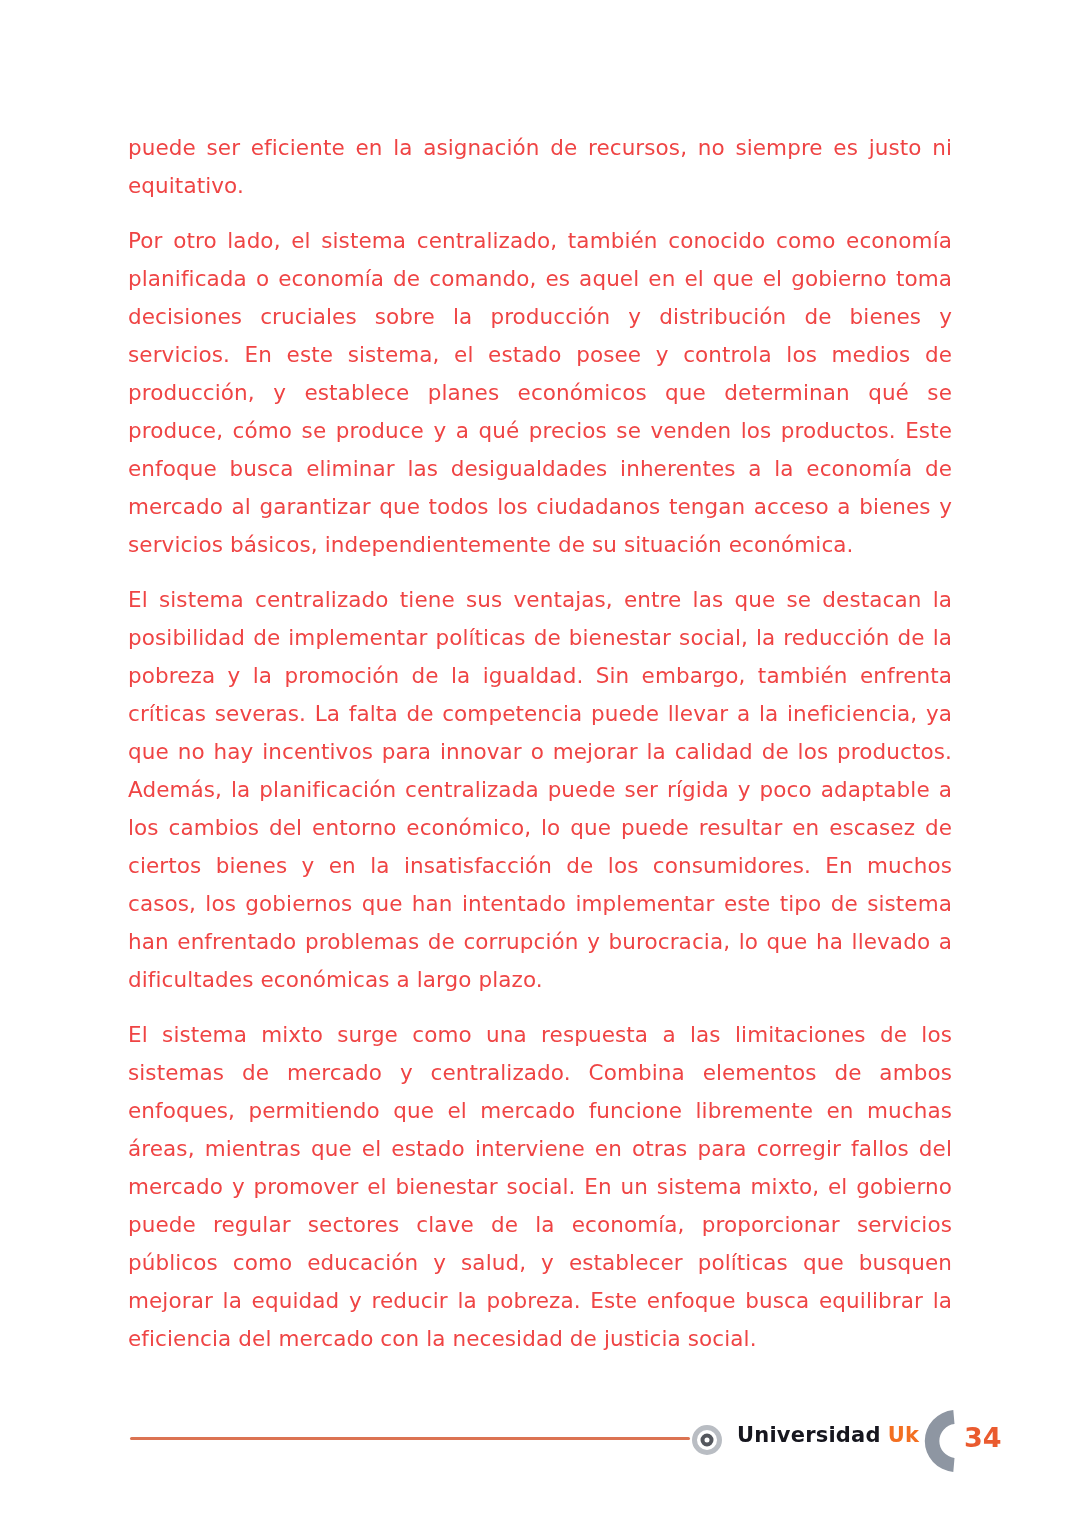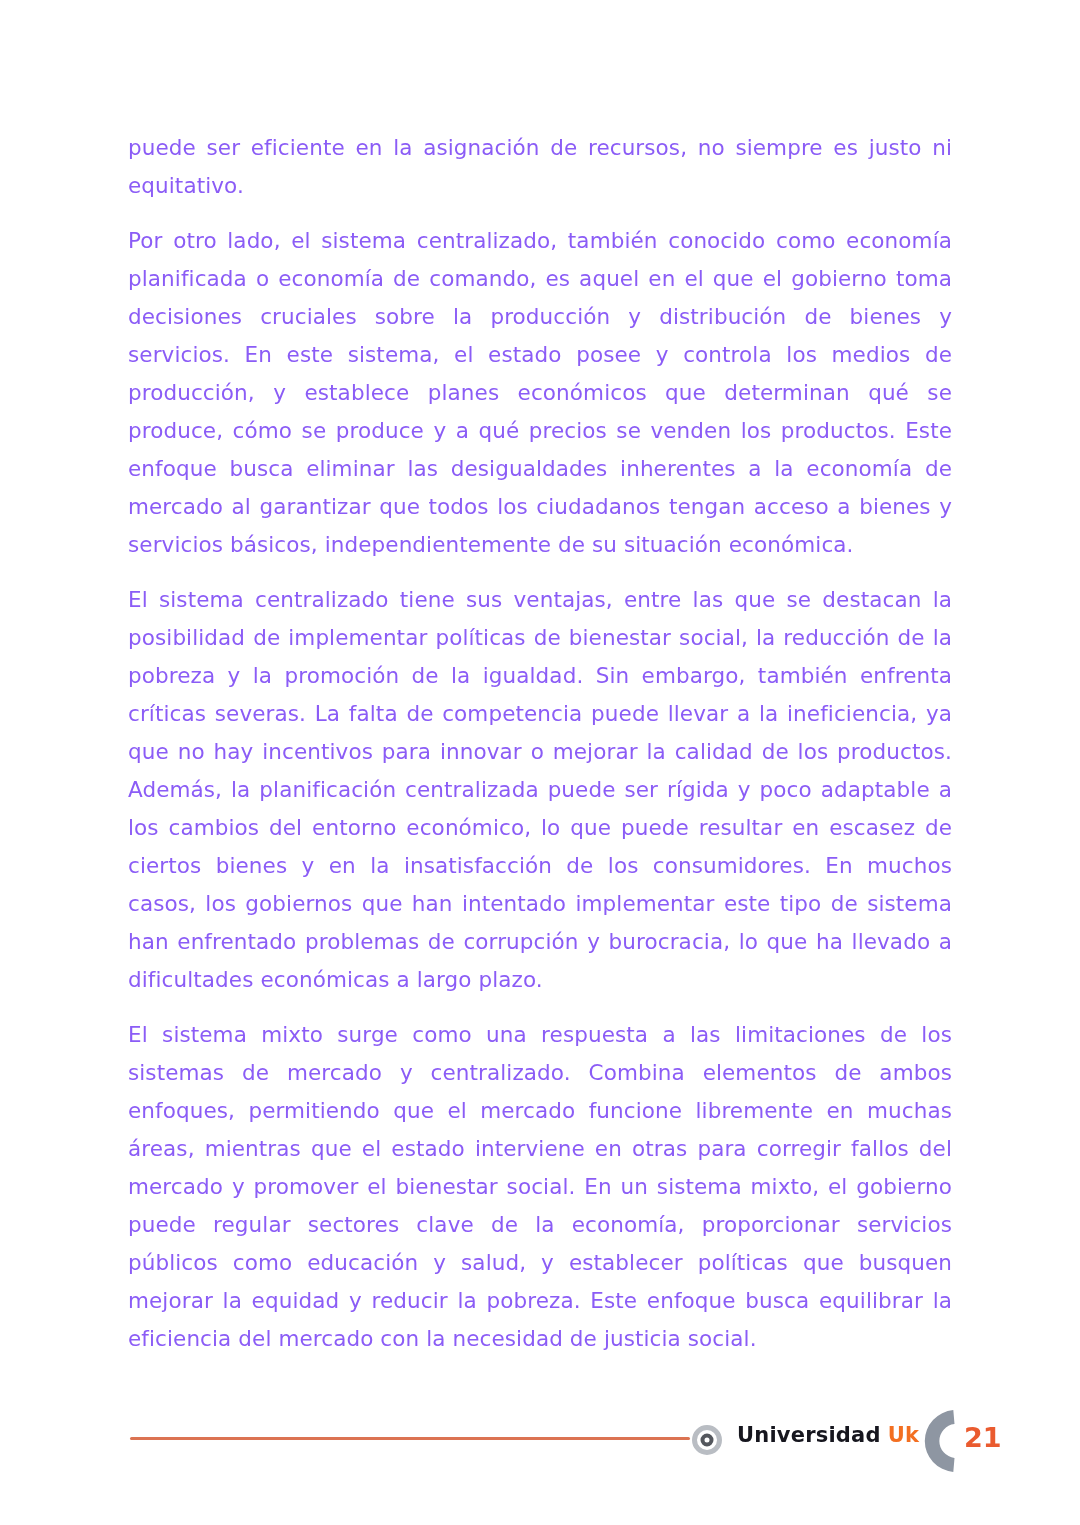--- a/index.html
+++ b/index.html
@@ -17,21 +17,21 @@
   .body-text {
     position: absolute;
     left: 128px; top: 129px;
     width: 824px;
   }
   .body-text p {
     margin: 0 0 17px 0;
     font-size: 21.5px;
     line-height: 38px;
     text-align: justify;
-    color: #8b5cf6;
+    color: #ef4444;
     letter-spacing: 0.1px;
   }
   .footer-rule {
     position: absolute;
     left: 130px; top: 1437px;
     width: 560px; height: 3px;
     background: #DB7352;
     border-radius: 2px;
   }
   .bullseye {
@@ -95,16 +95,16 @@
     </div>
 
     <div class="brand">
       <span class="brand-name">Universidad</span><span class="brand-suffix">Uk</span>
     </div>
 
     <svg class="crescent-svg" viewBox="0 0 66 66" aria-hidden="true">
       <path d="M 30.3 2.1 A 31 31 0 0 0 30.3 63.9 L 31.5 49.9 A 17 17 0 0 1 31.5 16.1 Z" fill="#8E96A2"></path>
     </svg>
 
-    <div class="page-number">21</div>
+    <div class="page-number">34</div>
   </div>
 
 </div>
 
 </body></html>

